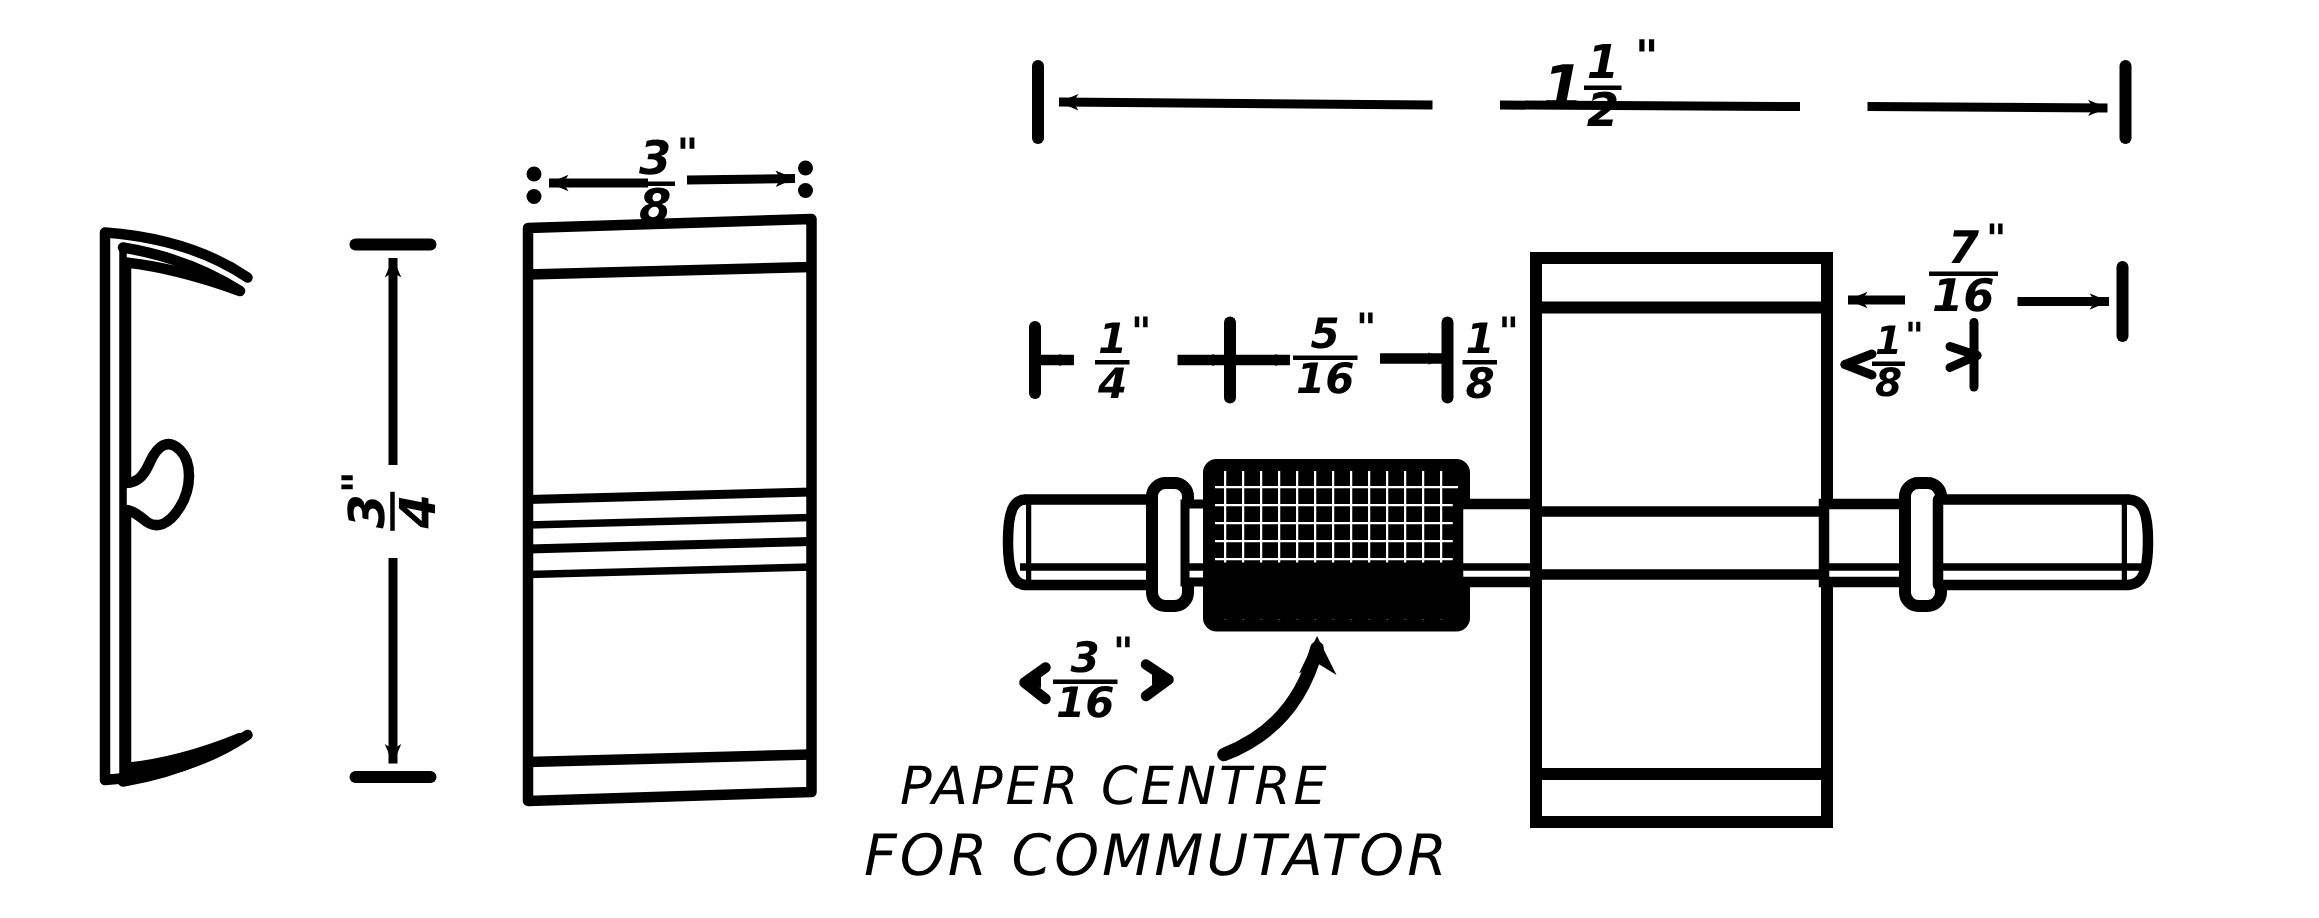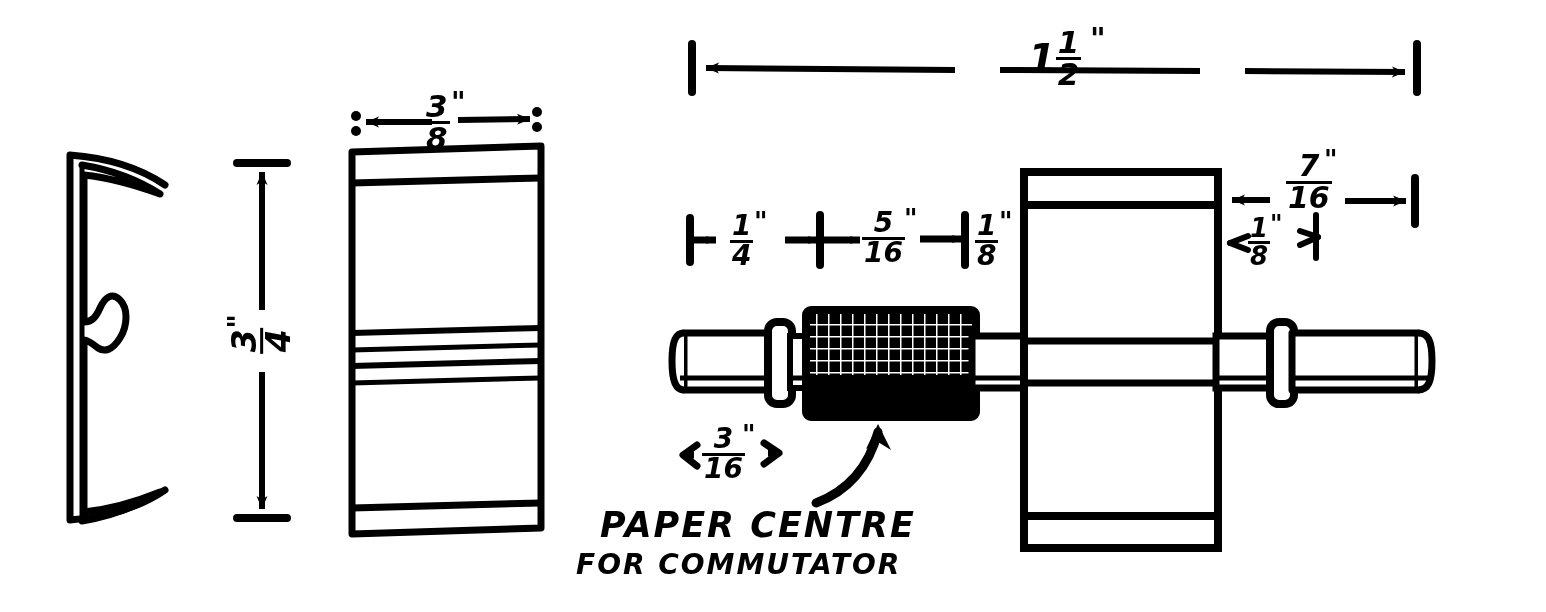--- a/index.html
+++ b/index.html
@@ -63,21 +63,21 @@
     font-weight: bold;
   }
   .rot90 {
     transform: rotate(-90deg);
     transform-origin: 50% 50%;
   }
   .caption {
     position: absolute;
     color: #000;
     font-family: "DejaVu Sans", sans-serif;
-    font-weight: bold;
+    font-weight: normal;
     font-style: italic;
     letter-spacing: 2px;
     white-space: nowrap;
     user-select: none;
   }
 </style>
 </head>
 <body>
 
 <div id="page">
@@ -272,15 +272,15 @@
 
   <div class="dimlabel" style="left:1248px; top:216px; font-size:26px;">
     <span class="frac" style="font-size:26px;"><span class="num">1</span><span class="den">8</span></span><span class="inchmark" style="left:22px; top:-4px; font-size:24px;">"</span>
   </div>
 
   <div class="dimlabel" style="left:702px; top:426px; font-size:28px;">
     <span class="frac" style="font-size:28px;"><span class="num">3</span><span class="den">16</span></span><span class="inchmark" style="left:40px; top:-4px; font-size:26px;">"</span>
   </div>
 
   <div class="caption" style="left:600px; top:505px; font-size:35px;">PAPER CENTRE</div>
-  <div class="caption" style="left:576px; top:548px; font-size:28px;">FOR COMMUTATOR</div>
+  <div class="caption" style="left:576px; top:548px; font-size:38px;">FOR COMMUTATOR</div>
 
 </div>
 
 </body></html>

